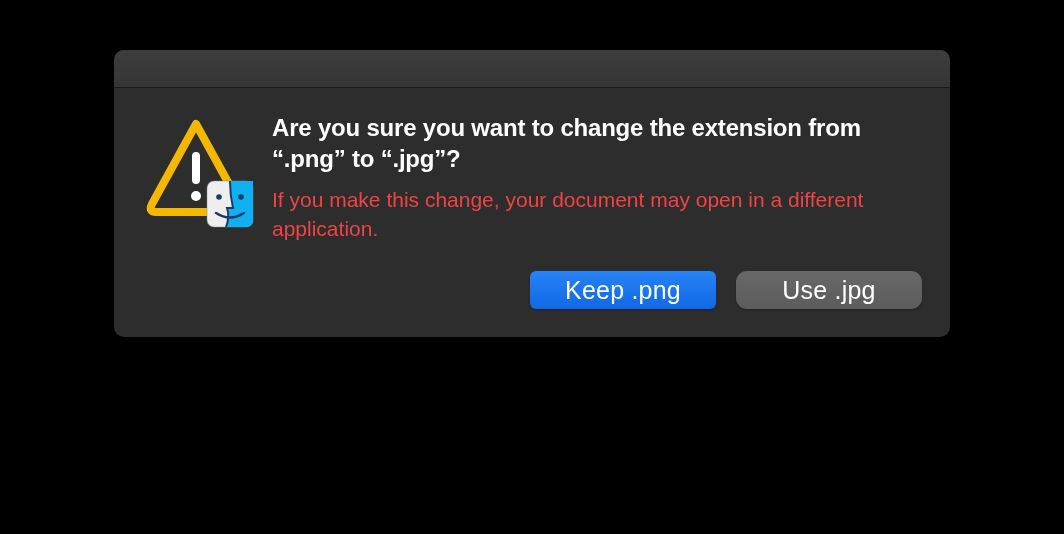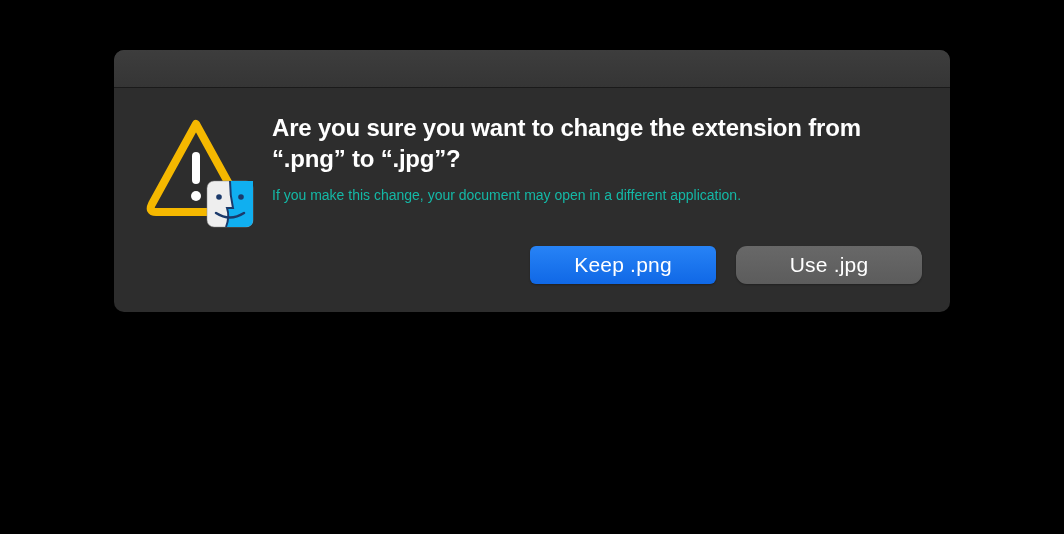--- a/index.html
+++ b/index.html
@@ -49,37 +49,37 @@
     }
     .dialog-title {
       color: #ffffff;
       font-size: 24px;
       font-weight: 700;
       line-height: 1.3;
       margin-bottom: 12px;
       letter-spacing: -0.2px;
     }
     .dialog-message {
-      color: #14b8a6;
-      font-size: 14px;
+      color: #ef4444;
+      font-size: 21px;
       font-weight: 400;
       line-height: 1.35;
     }
     .dialog-actions {
       display: flex;
       justify-content: flex-end;
       gap: 20px;
       padding: 4px 28px 28px 28px;
     }
     .btn {
       min-width: 186px;
       height: 38px;
       border-radius: 6px;
       border: none;
-      font-size: 21px;
+      font-size: 25px;
       font-weight: 400;
       cursor: pointer;
       font-family: inherit;
       letter-spacing: 0.2px;
     }
     .btn-primary {
       background: linear-gradient(to bottom, #2783f6, #1068e6);
       color: #ffffff;
       box-shadow: 0 1px 2px rgba(0,0,0,0.3);
     }

